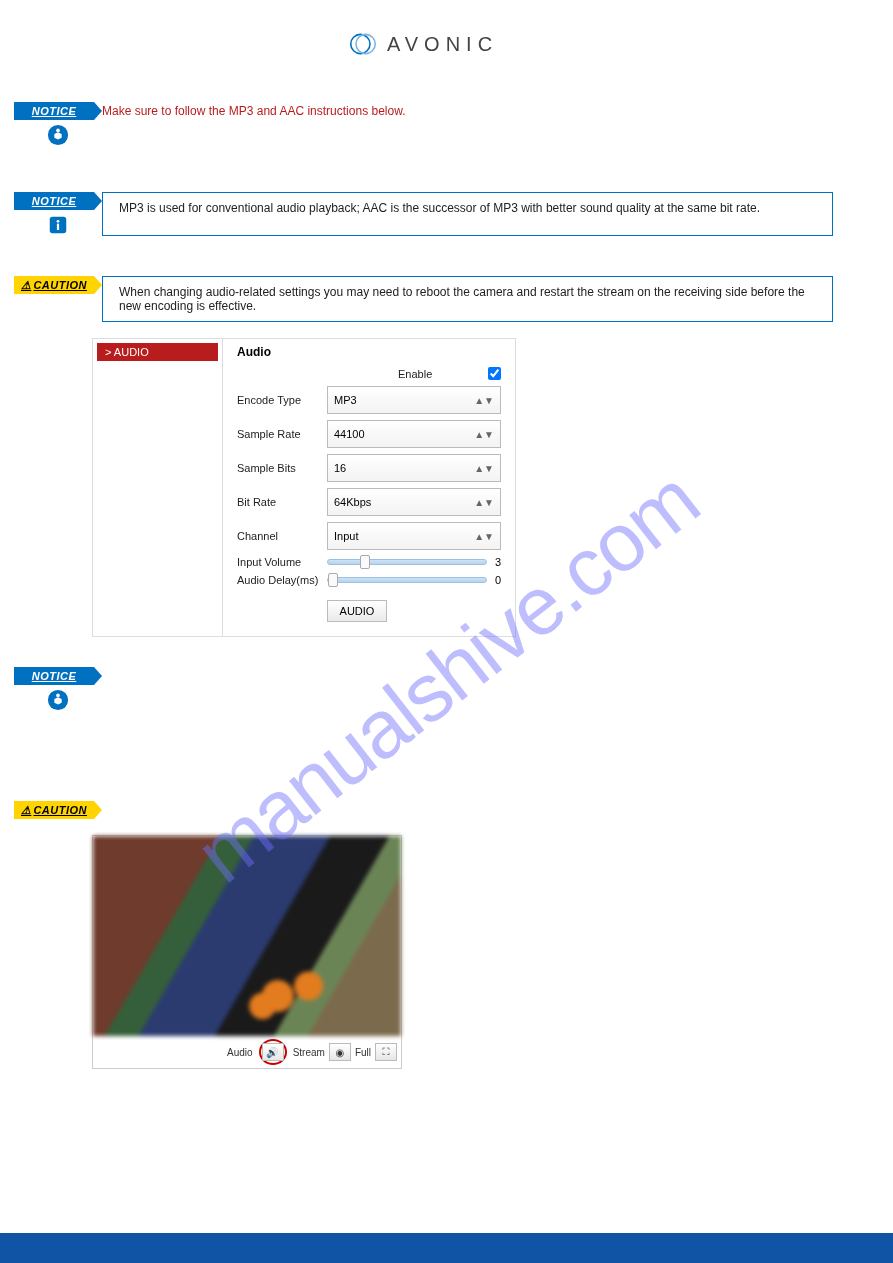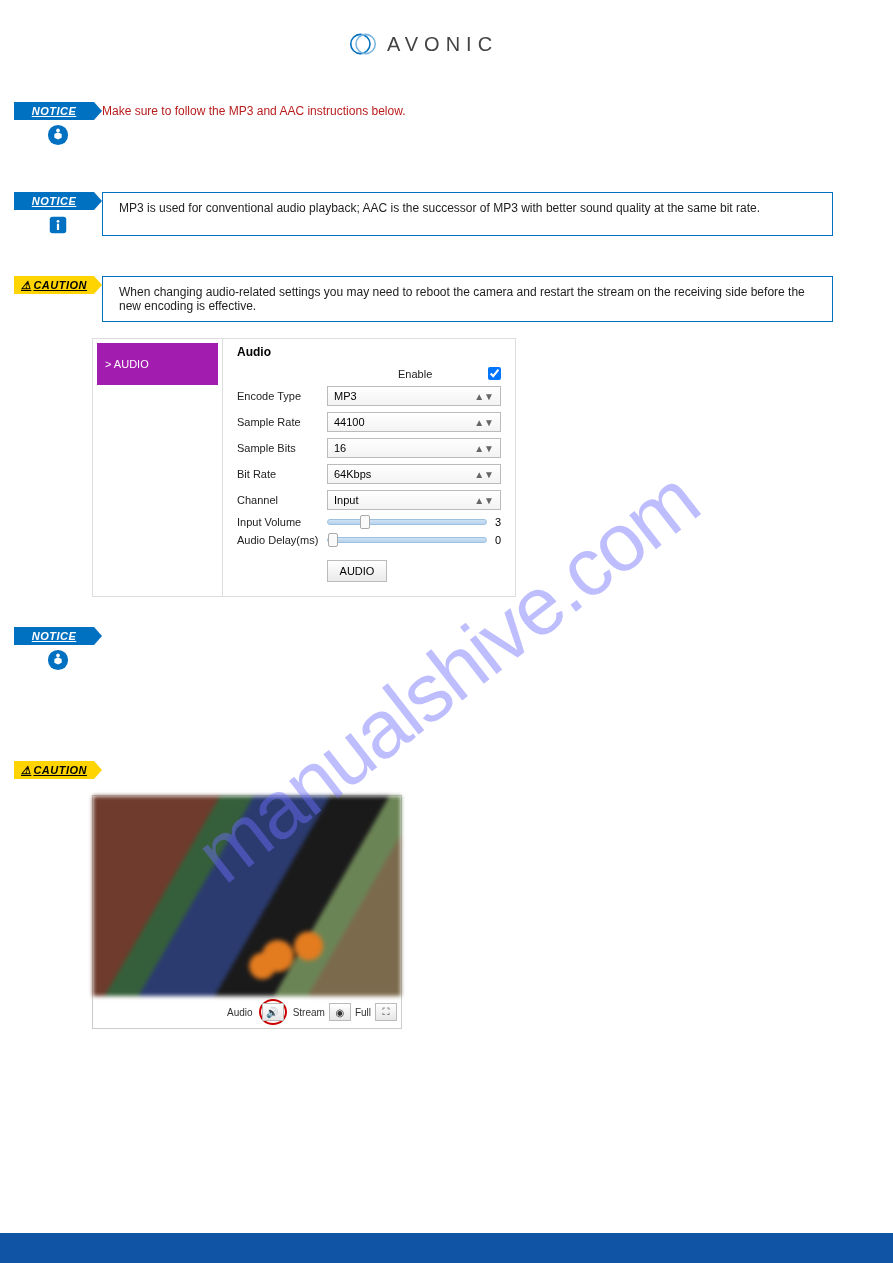--- a/index.html
+++ b/index.html
@@ -76,33 +76,33 @@
     display: flex;
     background: #fff;
     font-size: 11px;
   }
   .audio-side {
     width: 130px;
     border-right: 1px solid #ddd;
     padding: 4px;
   }
   .audio-side-tab {
-    background: #a21caf;
+    background: #b91c1c;
     color: #fff;
-    padding: 15px 8px;
+    padding: 3px 8px;
     font-size: 11px;
   }
   .audio-main { flex: 1; padding: 6px 14px 14px; }
   .audio-title { font-weight: bold; margin-bottom: 8px; font-size: 12px; }
   .audio-row { display: flex; align-items: center; margin: 6px 0; justify-content: flex-end; }
   .audio-row > label { width: 90px; font-size: 11px; color: #222; }
   .audio-sel {
     flex: 1;
     border: 1px solid #bbb;
-    height: 20px;
+    height: 28px;
     padding: 1px 6px;
     font-size: 11px;
     background: linear-gradient(#fff,#f3f3f3);
     display: flex; align-items: center; justify-content: space-between;
   }
   .slider-wrap { flex: 1; display: flex; align-items: center; gap: 8px; }
   .slider-track {
     flex: 1; height: 6px; background: linear-gradient(#cfe2f3,#b6d3ee);
     border: 1px solid #9cc0df; border-radius: 3px; position: relative;
   }

